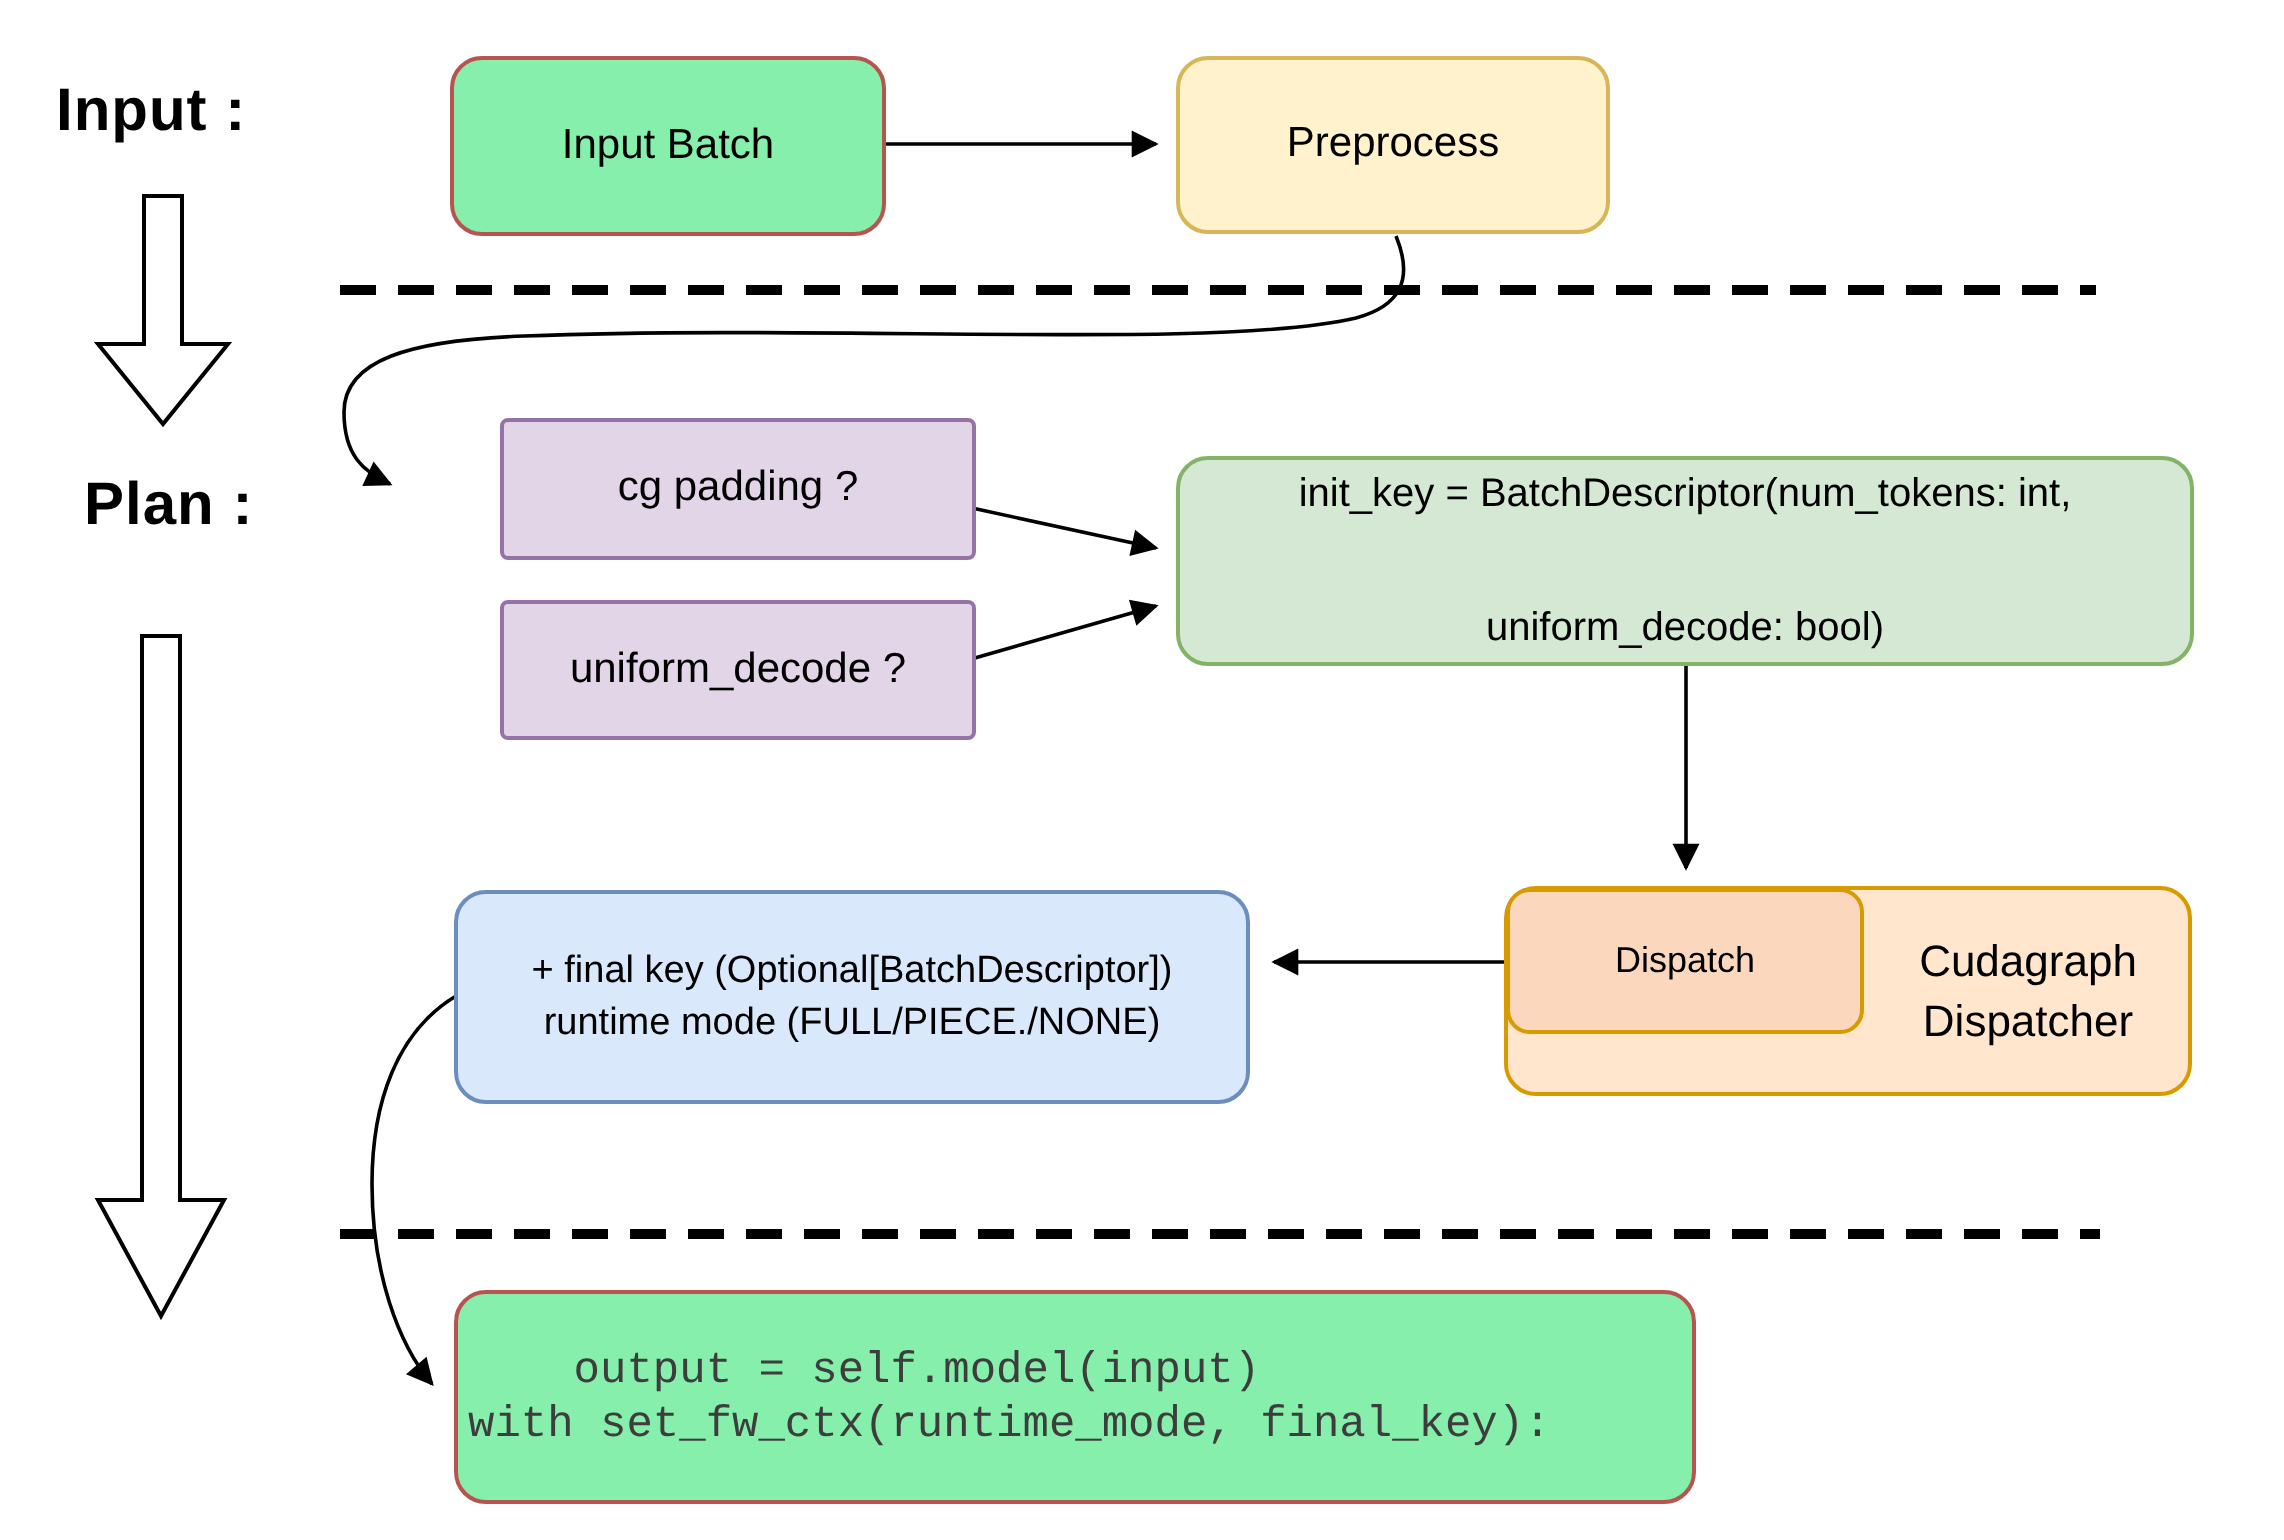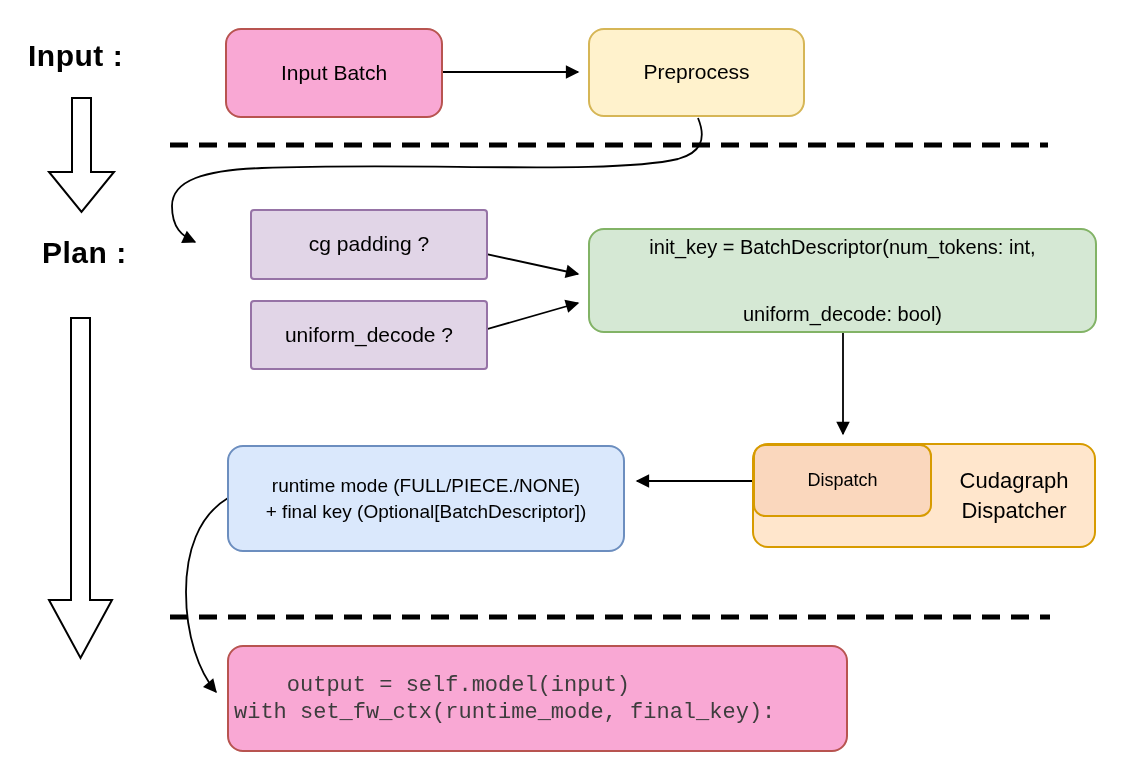--- a/index.html
+++ b/index.html
@@ -10,21 +10,21 @@
   .arrow-layer{position:absolute;left:0;top:0;width:1142px;height:770px;}
   .stage-label{
     position:absolute;font-weight:bold;font-size:30px;letter-spacing:0.5px;
     white-space:nowrap;line-height:1;
   }
   .node{
     position:absolute;display:flex;flex-direction:column;align-items:center;
     justify-content:center;box-sizing:border-box;text-align:center;
     border:2px solid #000;border-radius:16px;line-height:1.35;
   }
-  .node-red   {background:#f9a8d4;border-color:#b85450;}
+  .node-red   {background:#86efac;border-color:#b85450;}
   .node-yellow{background:#fff2cc;border-color:#d6b656;}
   .node-purple{background:#e1d5e7;border-color:#9673a6;border-radius:4px;margin-left:25px;}
   .node-green {background:#d5e8d4;border-color:#82b366;gap:40px;}
   .node-orange{background:#ffe6cc;border-color:#d79b00;}
   .node-peach {background:#fad7bd;border-color:#d79b00;border-radius:12px;}
   .node-blue  {background:#dae8fc;border-color:#6c8ebf;}
   .fs21{font-size:21px;}
   .fs20{font-size:20px;}
   .fs19{font-size:19px;}
   .fs18{font-size:18px;}
@@ -95,22 +95,22 @@
   <div class="node node-peach fs18" style="left:753px;top:444px;width:179px;height:73px;">
     <span>Dispatch</span>
   </div>
 
   <div class="node fs22" style="left:935px;top:447px;width:158px;height:98px;border:none;background:transparent;">
     <div>Cudagraph</div>
     <div>Dispatcher</div>
   </div>
 
   <div class="node node-blue fs19" style="left:227px;top:445px;width:398px;height:107px;">
+    <div>+ final key (Optional[BatchDescriptor])</div>
     <div>runtime mode (FULL/PIECE./NONE)</div>
-    <div>+ final key (Optional[BatchDescriptor])</div>
   </div>
 
   <div class="node node-red code-node" style="left:227px;top:645px;width:621px;height:107px;">
     <div class="code-line">    output = self.model(input)</div>
     <div class="code-line">with set_fw_ctx(runtime_mode, final_key):</div>
   </div>
 
 </div>
 
 </body></html>

